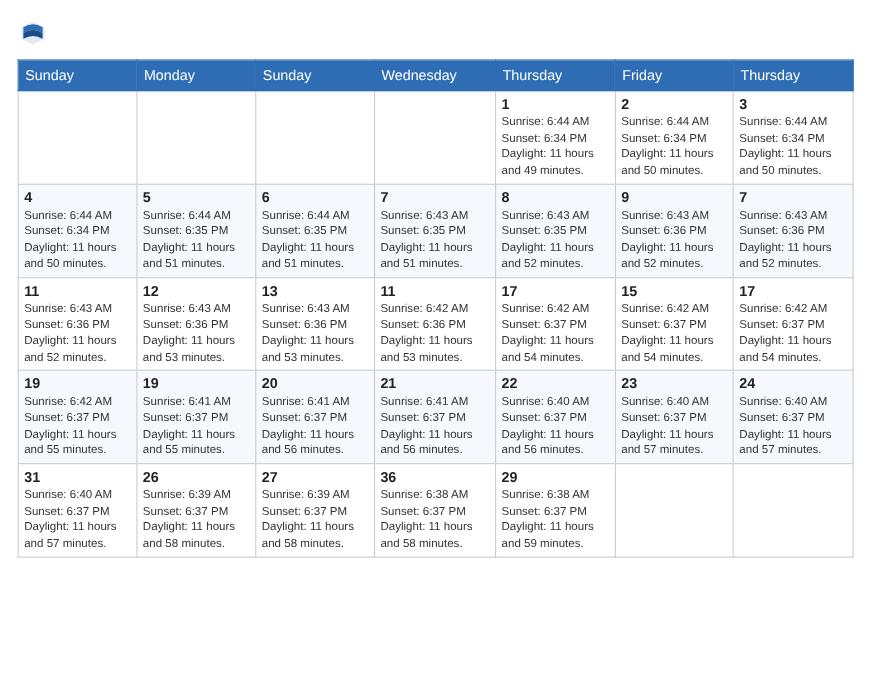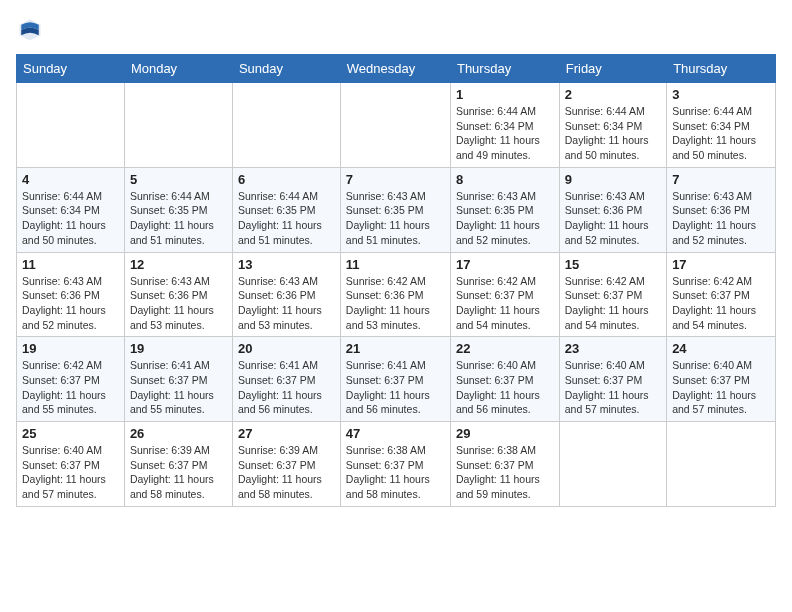--- a/index.html
+++ b/index.html
@@ -269,39 +269,39 @@
         </td>
         <td>
           <span class="day-num">24</span>
           <div class="day-info" style="white-space: pre-line;">Sunrise: 6:40 AM
 Sunset: 6:37 PM
 Daylight: 11 hours and 57 minutes.</div>
         </td>
       </tr>
       <tr>
         <td>
-          <span class="day-num">25</span>
+          <span class="day-num">31</span>
           <div class="day-info" style="white-space: pre-line;">Sunrise: 6:40 AM
 Sunset: 6:37 PM
 Daylight: 11 hours and 57 minutes.</div>
         </td>
         <td>
           <span class="day-num">26</span>
           <div class="day-info" style="white-space: pre-line;">Sunrise: 6:39 AM
 Sunset: 6:37 PM
 Daylight: 11 hours and 58 minutes.</div>
         </td>
         <td>
           <span class="day-num">27</span>
           <div class="day-info" style="white-space: pre-line;">Sunrise: 6:39 AM
 Sunset: 6:37 PM
 Daylight: 11 hours and 58 minutes.</div>
         </td>
         <td>
-          <span class="day-num">47</span>
+          <span class="day-num">36</span>
           <div class="day-info" style="white-space: pre-line;">Sunrise: 6:38 AM
 Sunset: 6:37 PM
 Daylight: 11 hours and 58 minutes.</div>
         </td>
         <td>
           <span class="day-num">29</span>
           <div class="day-info" style="white-space: pre-line;">Sunrise: 6:38 AM
 Sunset: 6:37 PM
 Daylight: 11 hours and 59 minutes.</div>
         </td>

